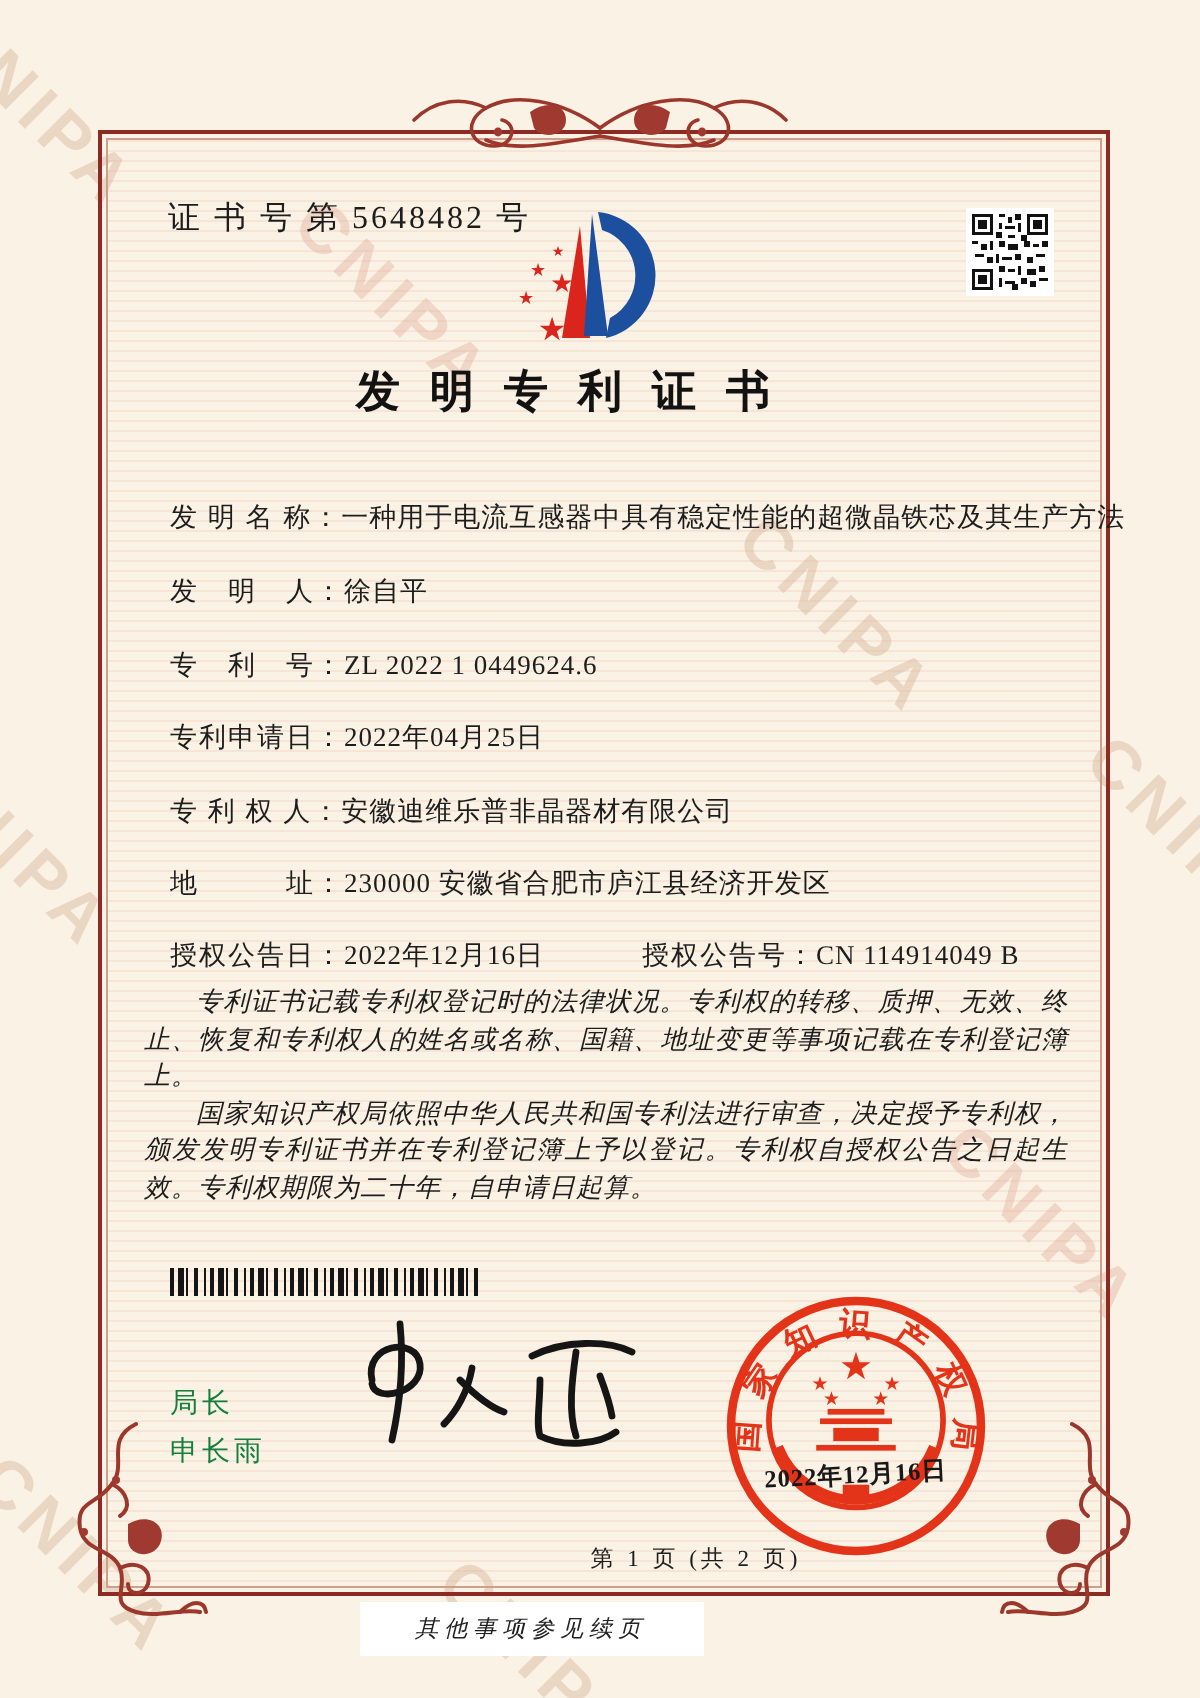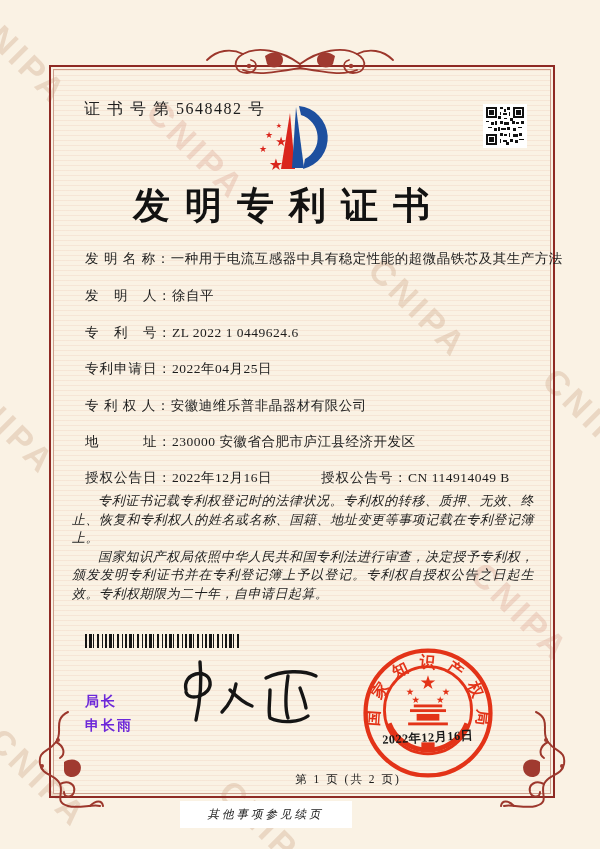--- a/index.html
+++ b/index.html
@@ -23,21 +23,21 @@
   
   .orn{position:absolute;z-index:3;}
   .orn-top{left:205px;top:42px;}
   .orn-bl{left:34px;top:710px;}
   .orn-br{left:500px;top:710px;transform:scaleX(-1);}
 
   
   .cert-no{position:absolute;left:84px;top:99px;font-size:16px;letter-spacing:1.5px;z-index:2;}
   .logo{position:absolute;left:246px;top:100px;z-index:2;}
   .title{position:absolute;left:49px;top:181px;width:472px;text-align:center;
-         font-size:37px;font-weight:600;letter-spacing:15px;padding-left:8px;
+         font-size:22px;font-weight:600;letter-spacing:15px;padding-left:8px;
          box-sizing:border-box;z-index:2;color:#121212;}
   .qr{position:absolute;left:483px;top:104px;width:44px;height:44px;background:#fff;
       z-index:2;display:flex;align-items:center;justify-content:center;}
 
   
   .fields{position:absolute;left:85px;top:250px;width:450px;z-index:2;font-size:13.5px;}
   .frow{position:absolute;left:0;white-space:nowrap;}
   .frow .lab{letter-spacing:1px;}
   .frow .val{letter-spacing:0.5px;}
   .pair2{position:absolute;left:236px;top:0;}
@@ -50,21 +50,21 @@
   
   .barcode{position:absolute;left:85px;top:634px;width:156px;height:14px;z-index:2;
     background:repeating-linear-gradient(90deg,
       #151515 0 2px,transparent 2px 4px,#151515 4px 7px,transparent 7px 8px,
       #151515 8px 9px,transparent 9px 12px,#151515 12px 14px,transparent 14px 17px,
       #151515 17px 18px,transparent 18px 20px);}
 
   
   .signer{position:absolute;left:85px;top:689px;z-index:2;
           font-family:"Liberation Sans","DejaVu Sans",sans-serif;
-          font-weight:bold;font-size:14px;letter-spacing:2px;line-height:24px;color:#6d28d9;}
+          font-weight:normal;font-size:14px;letter-spacing:2px;line-height:24px;color:#15803d;}
   .signature{position:absolute;left:158px;top:656px;z-index:2;}
   .seal{position:absolute;left:357px;top:642px;z-index:4;}
 
   
   .page-ind{position:absolute;left:49px;top:772px;width:598px;text-align:center;
             font-size:11.5px;letter-spacing:2px;z-index:2;}
   .foot-note-wrap{position:absolute;left:0;top:801px;width:531px;text-align:center;z-index:5;}
   .foot-note{display:inline-block;background:#ffffff;padding:6px 28px;
              font-size:11.5px;font-style:italic;letter-spacing:3px;color:#222;}
 </style>

